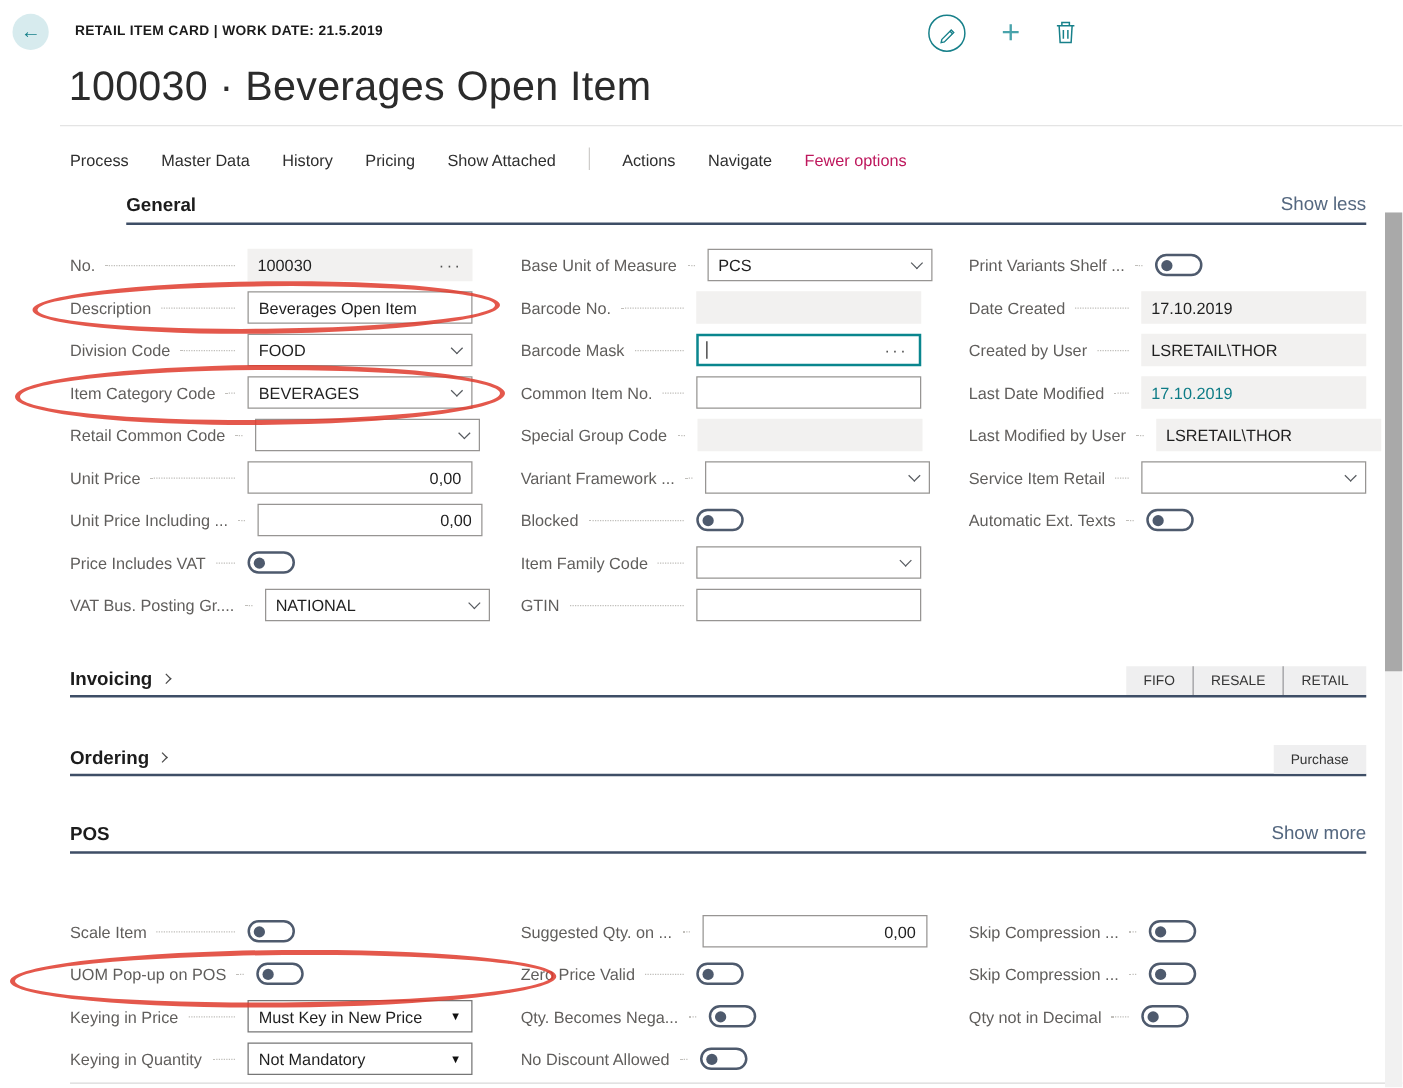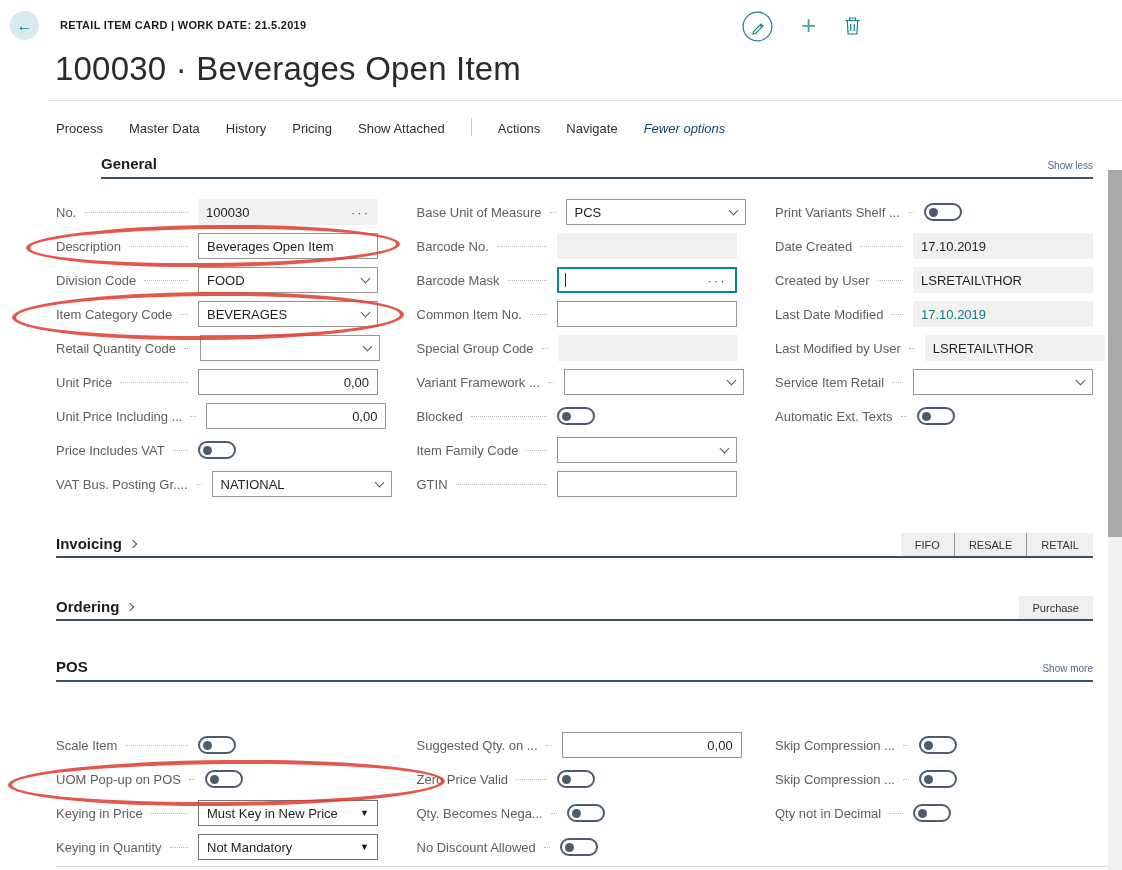--- a/index.html
+++ b/index.html
@@ -18,27 +18,27 @@
 
   
   .page-title { position:absolute; left:55px; top:50px; font-size:33px; font-weight:300; color:#2b2b2b; letter-spacing:.2px; }
   .title-divider { position:absolute; left:48px; right:0; top:100px; border-top:1px solid #e4e4e4; }
 
   
   .menubar { position:absolute; left:56px; top:110px; height:26px; display:flex; align-items:flex-end; gap:26px;
              font-size:13px; color:#2f2f2f; }
   .menubar .mi { cursor:pointer; white-space:nowrap; }
   .menu-divider { width:1px; height:18px; background:#cfcdcb; }
-  .more-link { color:#0c4a6e; cursor:pointer;font-style:italic; }
+  .more-link { color:#be185d; cursor:pointer; }
 
   
   .sechdr { position:absolute; left:56px; right:29px; display:flex; justify-content:space-between;
             align-items:flex-end; border-bottom:2px solid #3e4e66; padding-bottom:5px; }
   .sechdr .st { font-size:15px; font-weight:700; color:#1c1c1c; }
-  .sec-action { font-size:10px; color:#54677f; cursor:pointer; margin-bottom:1px; }
+  .sec-action { font-size:15px; color:#54677f; cursor:pointer; margin-bottom:1px; }
   .rchev { display:inline-block; width:6px; height:6px; border-top:1.4px solid #4a4a4a;
            border-right:1.4px solid #4a4a4a; transform:rotate(45deg); margin-left:8px; margin-bottom:2px; }
 
   
   .collapsed { position:absolute; left:56px; right:29px; height:26px; border-bottom:2px solid #3e4e66;
                display:flex; justify-content:space-between; align-items:flex-end; }
   .collapsed .st { font-size:15px; font-weight:700; color:#1c1c1c; margin-bottom:4px; }
   .badges { display:flex;justify-content:center; }
   .badge { background:#efeff0; height:23px; display:flex; align-items:center; padding:0 14px;
            font-size:11px; color:#333; border-left:1px solid #97979a; }
@@ -163,21 +163,21 @@
       </div>
       <div class="row">
         <span class="lbl">Item Category Code</span>
           <span class="lead"></span>
         <div class="ctrl box">
           <span class="val">BEVERAGES</span>
           <span class="chev"></span>
         </div>
       </div>
       <div class="row">
-        <span class="lbl">Retail Quantity Code</span>
+        <span class="lbl">Retail Common Code</span>
           <span class="lead"></span>
         <div class="ctrl box">
           <span class="val"></span>
           <span class="chev"></span>
         </div>
       </div>
       <div class="row">
         <span class="lbl">Unit Price</span>
           <span class="lead"></span>
         <div class="ctrl box num">

